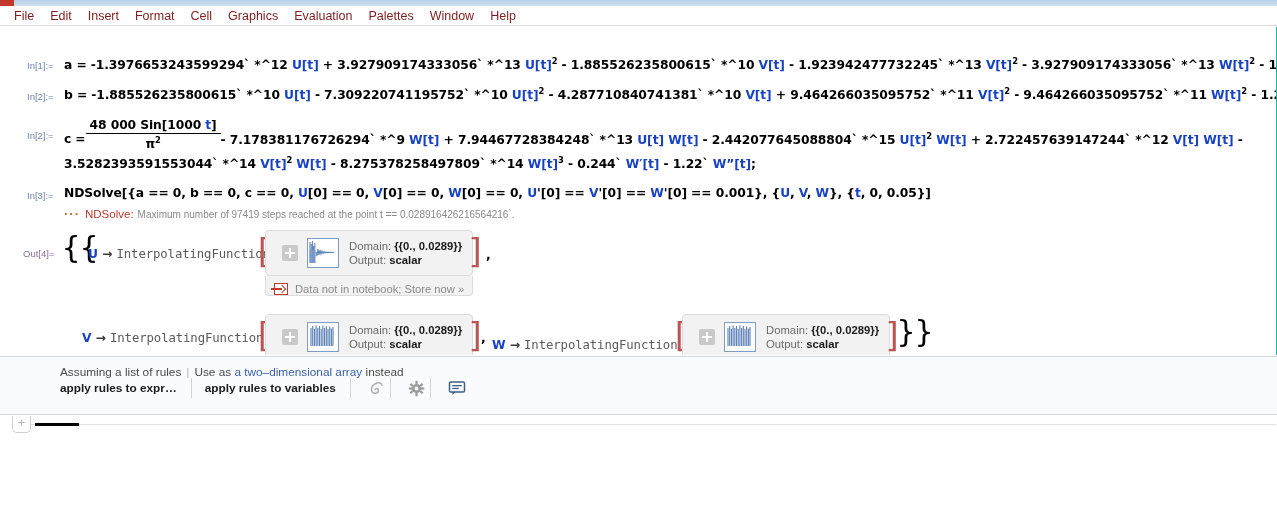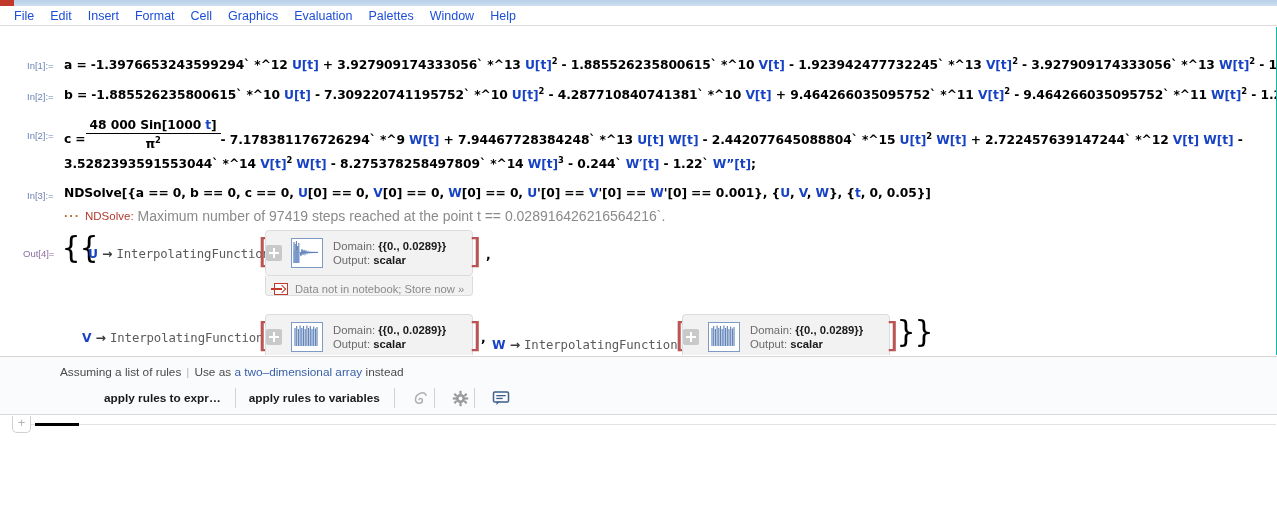--- a/index.html
+++ b/index.html
@@ -28,21 +28,21 @@
     position: absolute; left: 0; top: 6px;
     width: 1277px; height: 20px;
     background: #ffffff;
     border-bottom: 1px solid #dcdcdc;
     display: flex; align-items: center;
     padding-left: 6px;
     box-sizing: border-box;
   }
   .menu-item {
     font-size: 12.5px;
-    color: #1d4ed8;
+    color: #7f1d1d;
     padding: 2px 8px;
     cursor: default;
     white-space: nowrap;
     line-height: 14px;
   }
 
   
   .notebook {
     position: absolute; left: 0; top: 27px;
     width: 1276px; height: 328px;
@@ -121,33 +121,33 @@
     line-height: 10px;
   }
   .msg-head {
     color: #b23a2e;
     font-size: 11.5px;
     font-family: "Liberation Sans", sans-serif;
     margin-right: 4px;
   }
   .msg-body {
     color: #8a8a8a;
-    font-size: 14px;
+    font-size: 10px;
     font-family: "Liberation Sans", sans-serif;
   }
 
   
   .if-wrap { position: absolute; }
   .if-panel {
     background: #f2f2f2;
     border: 1px solid #dcdcdc;
     border-radius: 4px;
     display: flex;
     align-items: center;
-    padding: 6px 0;
+    padding: 6px 16px;
     box-sizing: border-box;
     height: 46px;
   }
   .plus-btn {
     width: 16px; height: 16px;
     background: #c9c9c9;
     border-radius: 2px;
     position: relative;
     flex: none;
     margin-right: 9px;
@@ -232,24 +232,23 @@
     box-sizing: border-box;
   }
   .sug-text {
     position: absolute; left: 60px; top: 8px;
     font-size: 11.8px; color: #4a4a4a;
     white-space: nowrap;
   }
   .sug-sep { color: #b9b9b9; margin: 0 5px; }
   .sug-link { color: #3a5fa8; }
   .sug-actions {
-    position: absolute; left: 60px; top: 30px;
+    position: absolute; left: 60px; top: 20px;
     display: flex; align-items: center;
     height: 22px;
-    margin-left: 44px;
   }
   .sug-btn {
     font-size: 11.8px;
     font-weight: bold;
     color: #1a1a1a;
     padding: 0 14px 0 0;
     white-space: nowrap;
     line-height: 22px;
   }
   .sug-divider {

